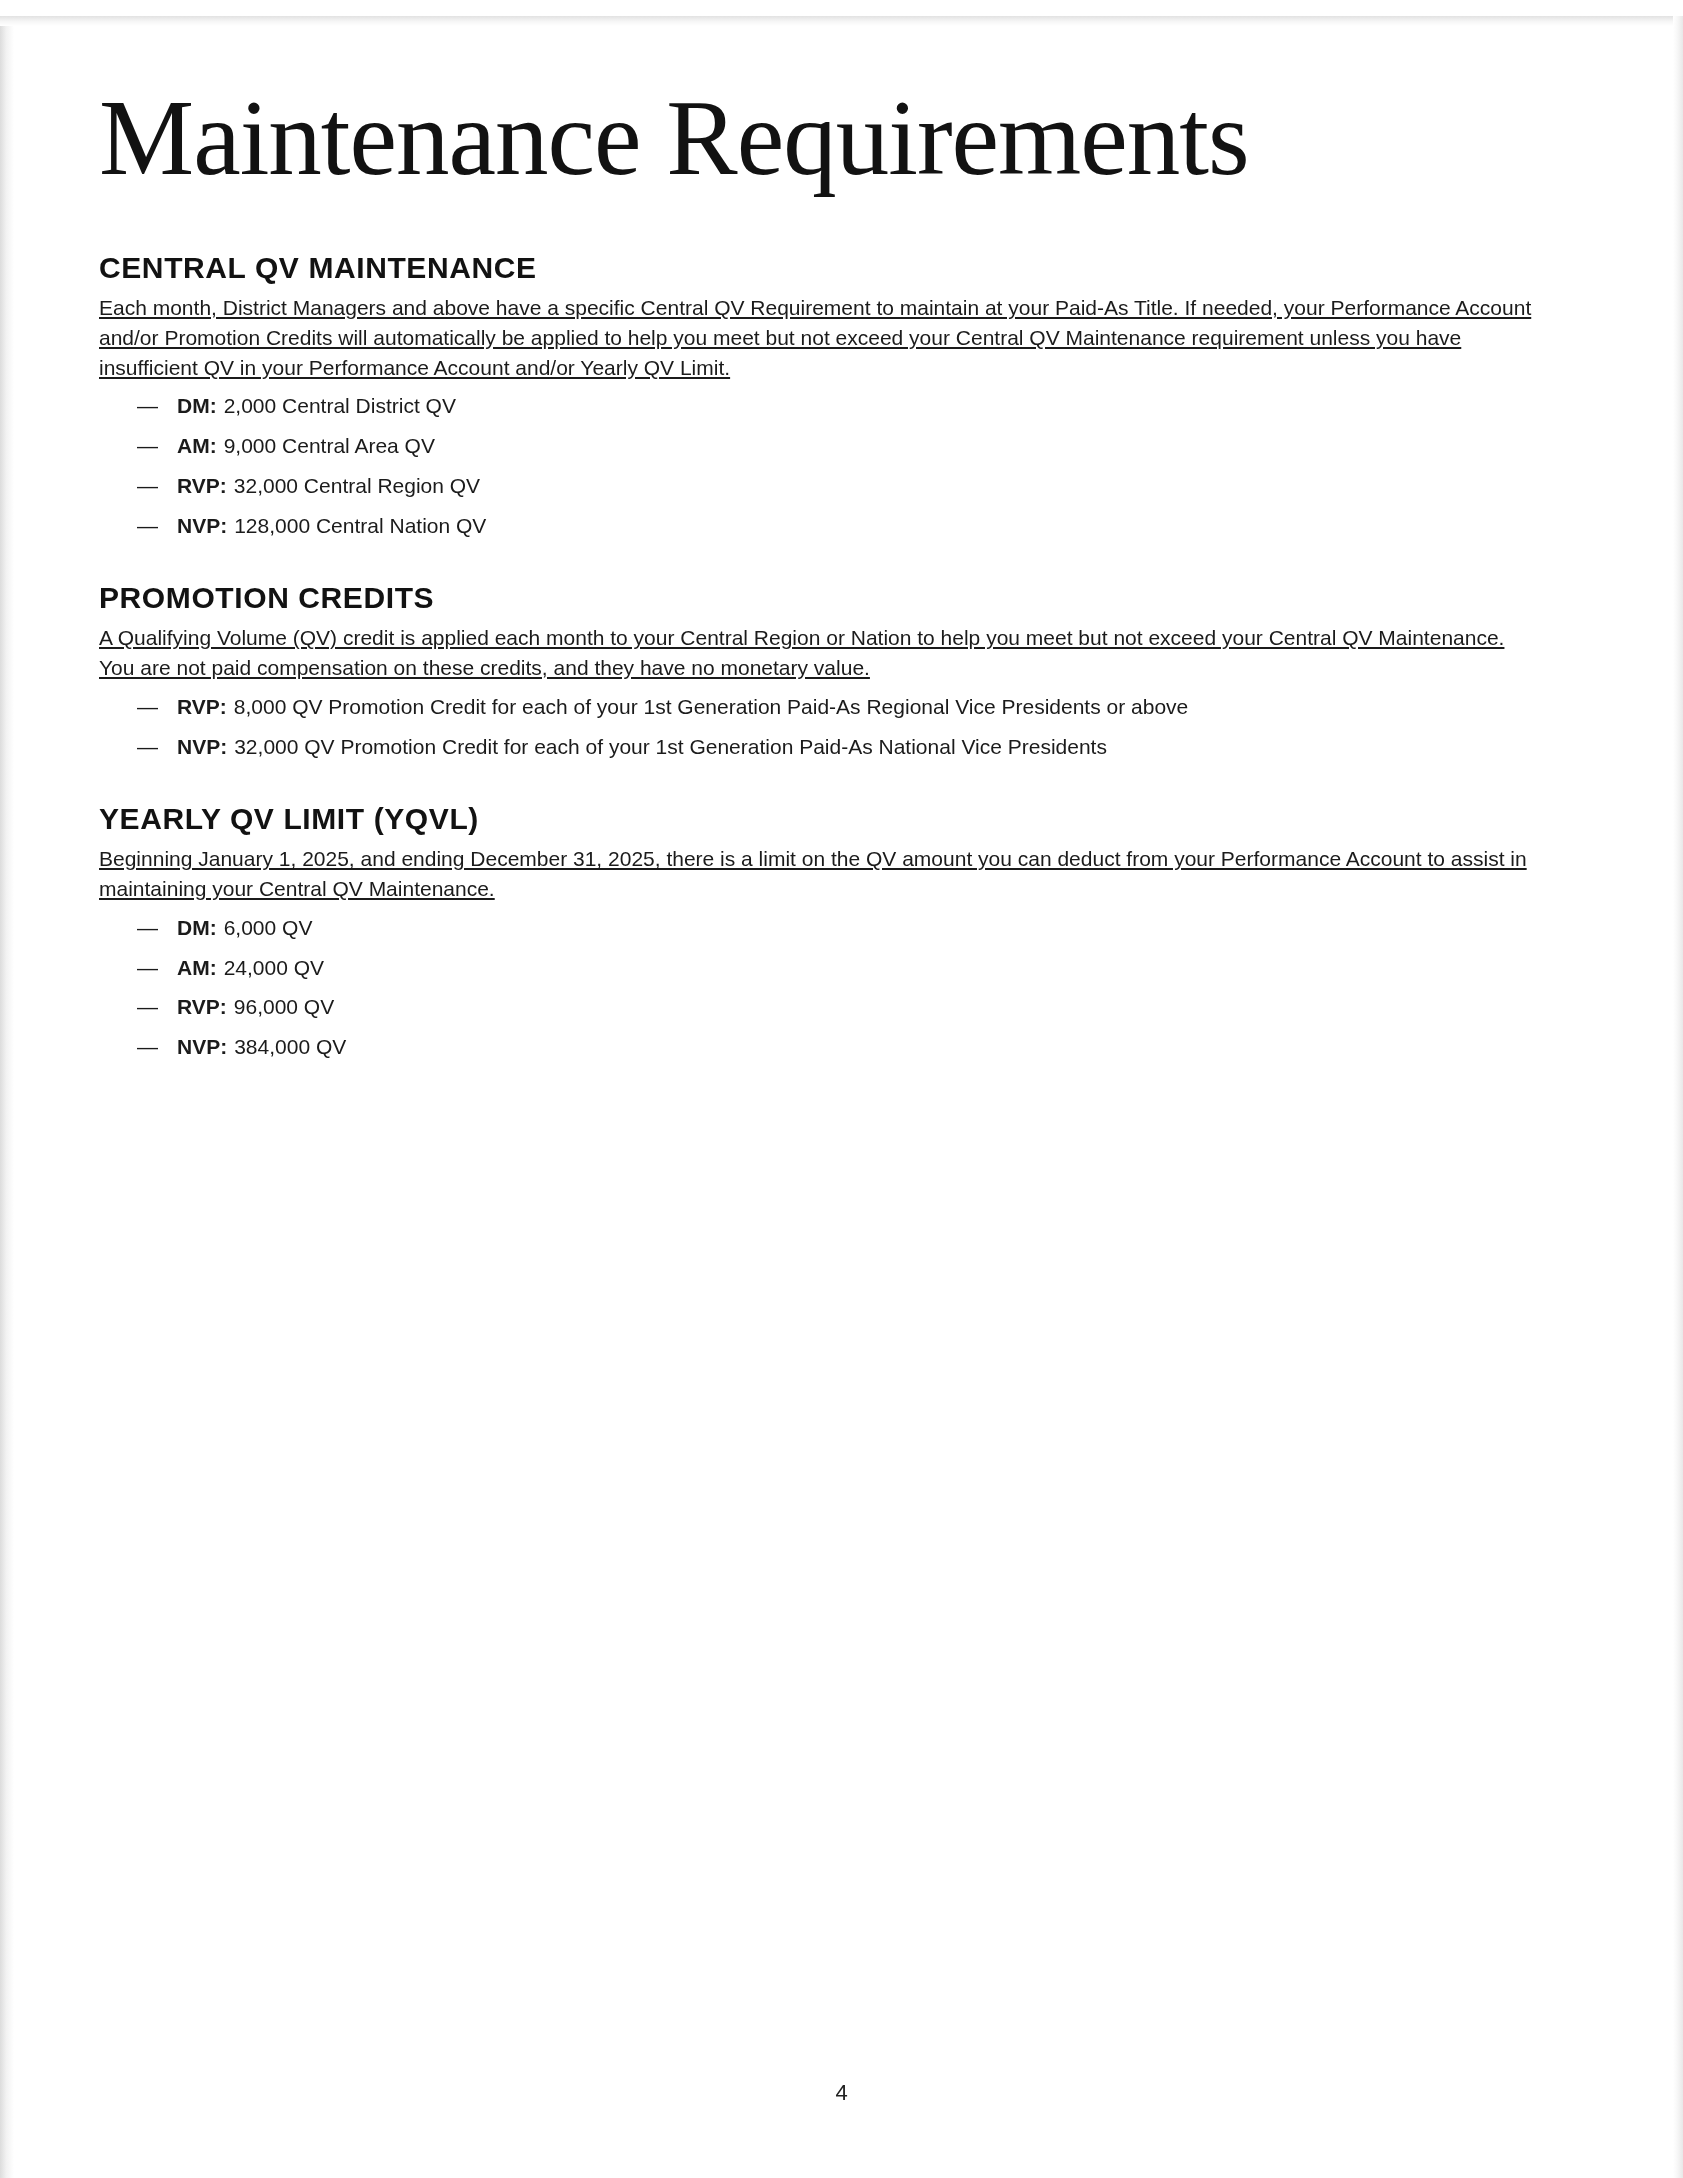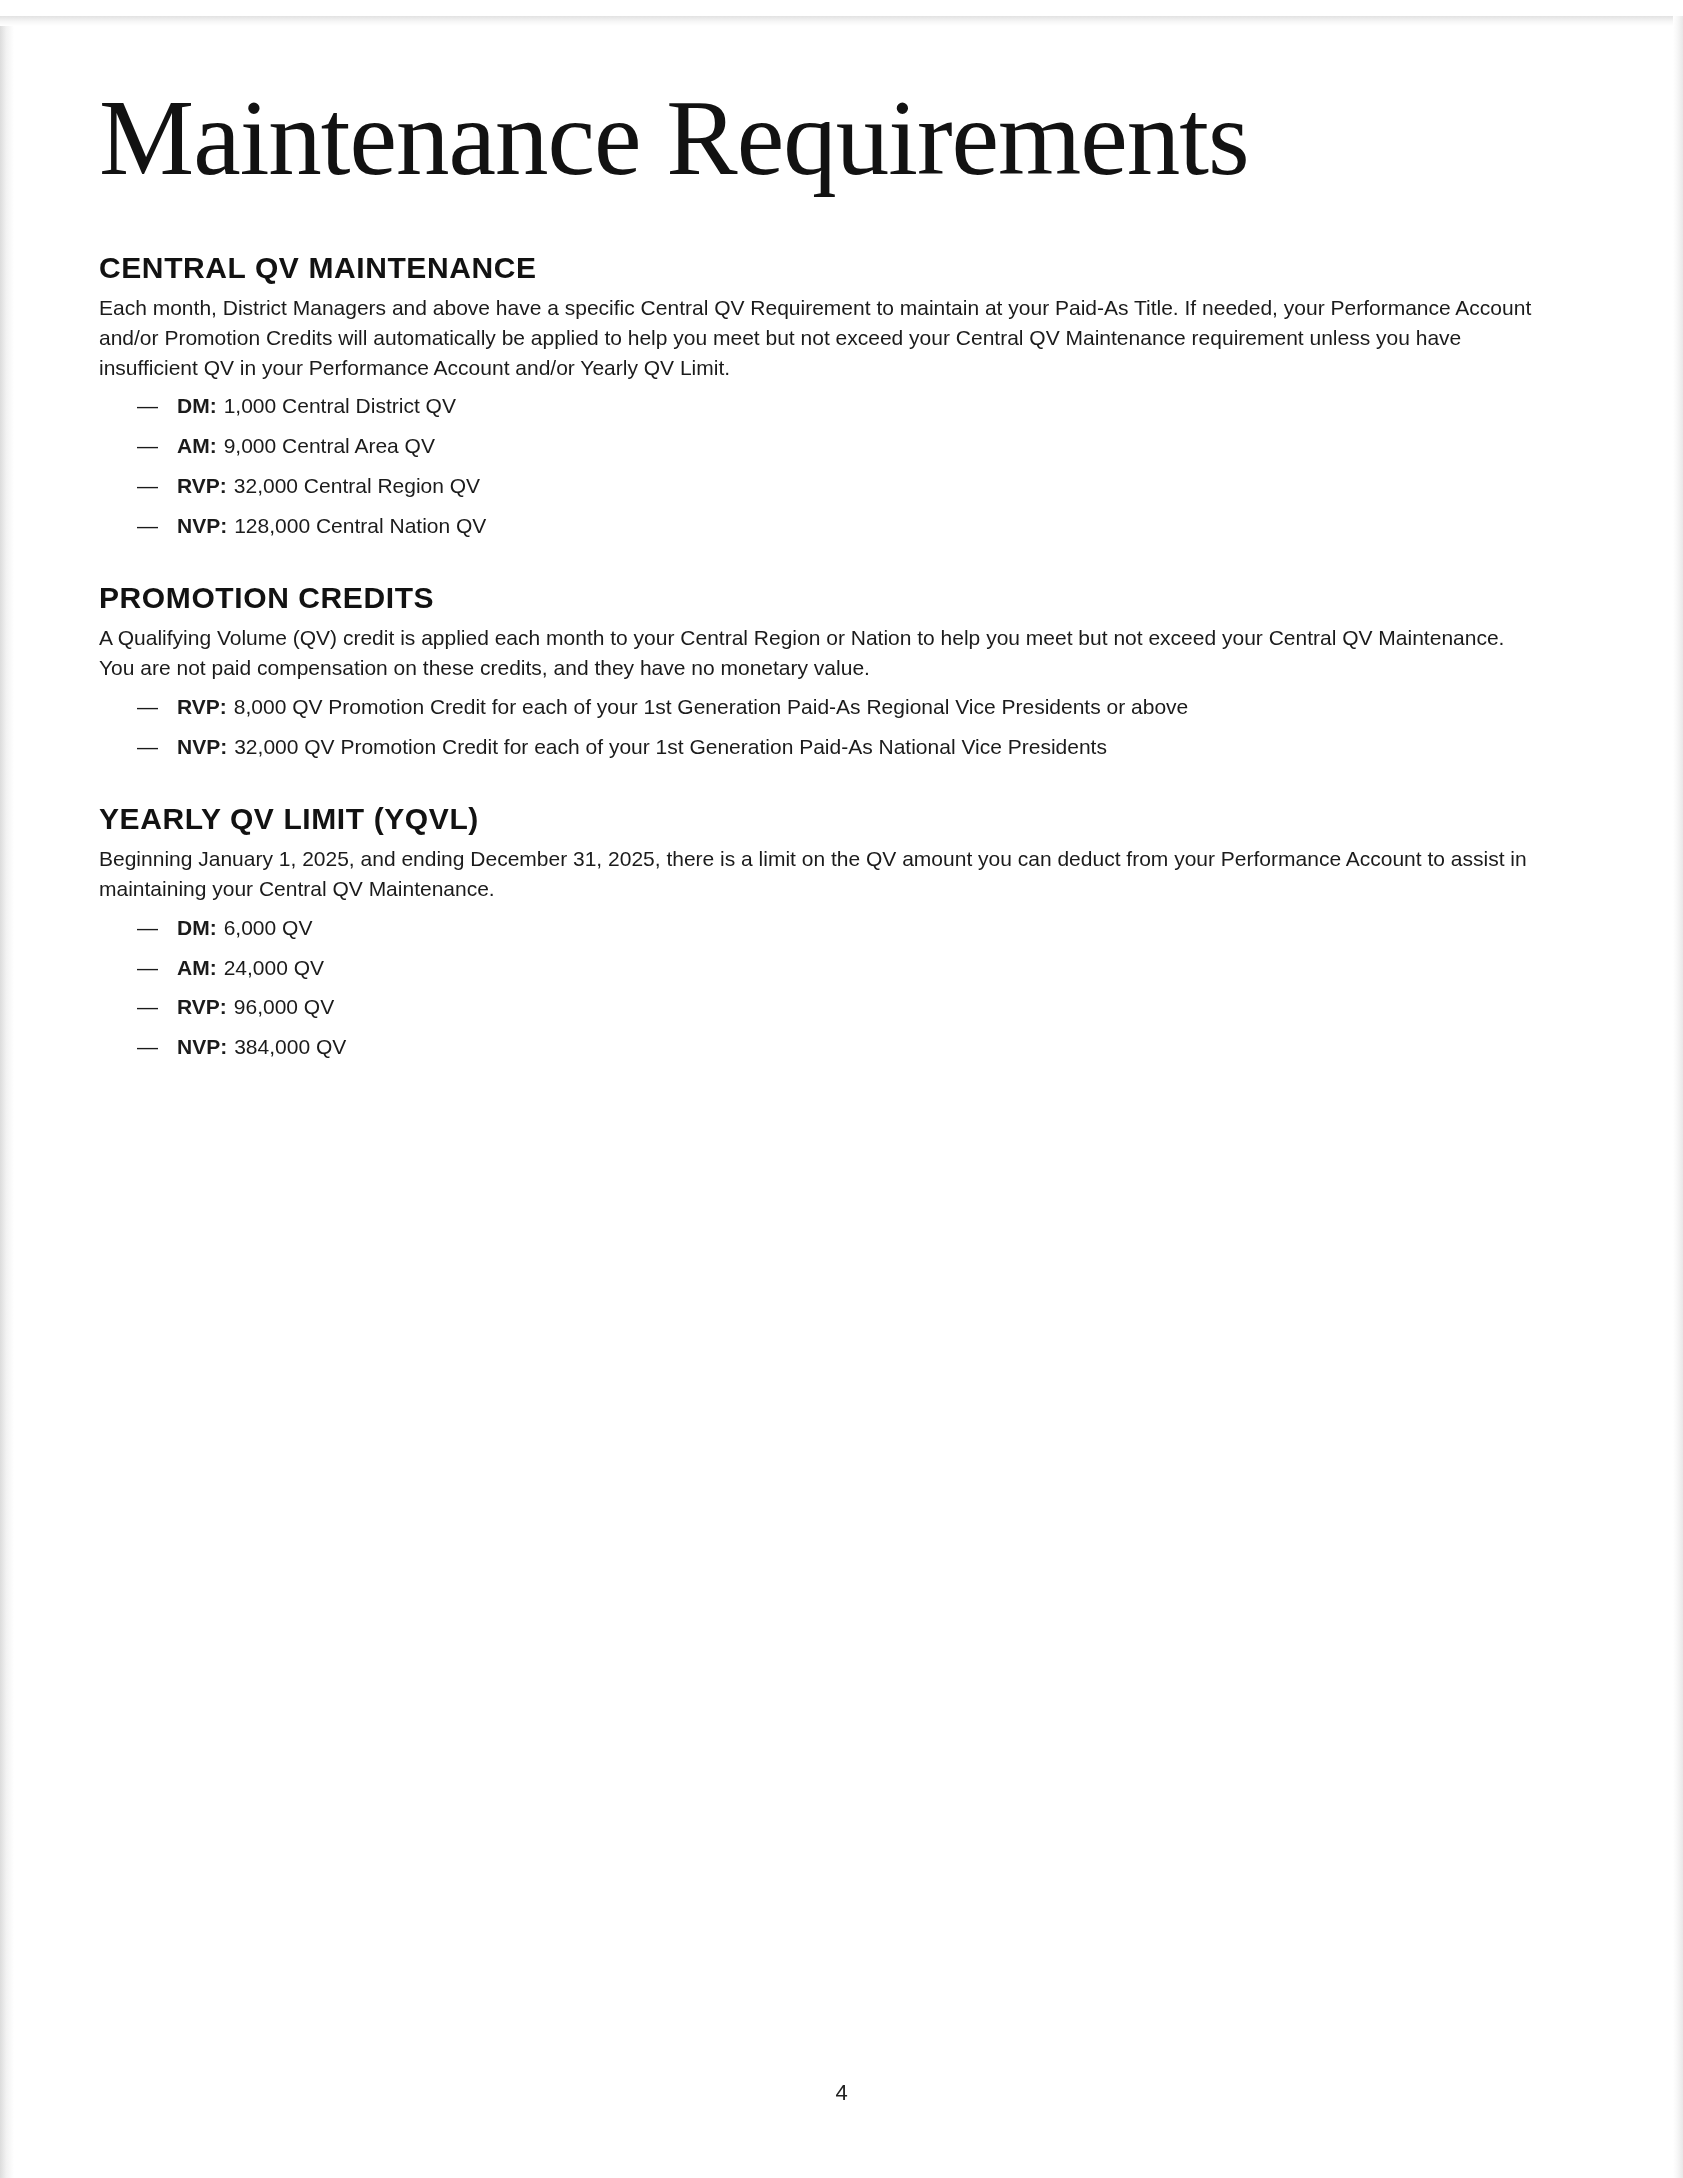--- a/index.html
+++ b/index.html
@@ -81,20 +81,21 @@
     margin: 0 0 8px 0;
     text-transform: uppercase;
   }
 
   p.section-body {
     font-size: 21px;
     line-height: 1.42;
     margin: 4px 0 6px 0;
     color: #1b1b1b;
     max-width: 1445px;
+    text-decoration: underline;
   }
 
   ul.bullets {
     list-style: none;
     margin: 10px 0 0 0;
     padding: 0 0 0 38px;
   }
   ul.bullets li {
     font-size: 21px;
     line-height: 1.32;
@@ -147,21 +148,21 @@
 
     <h1 class="doc-title">Maintenance Requirements</h1>
 
     <div class="section block-indent">
       <h2 class="section-heading">CENTRAL QV MAINTENANCE</h2>
       <p class="section-body">Each month, District Managers and above have a specific Central QV Requirement to maintain at your Paid-As Title. If needed, your Performance Account and/or Promotion Credits will automatically be applied to help you meet but not exceed your Central QV Maintenance requirement unless you have insufficient QV in your Performance Account and/or Yearly QV Limit.</p>
       <ul class="bullets">
         <li>
           <span class="dash">—</span>
           <span class="bullet-label">DM:</span>
-          <span class="bullet-text">1,000 Central District QV</span>
+          <span class="bullet-text">2,000 Central District QV</span>
         </li>
         <li>
           <span class="dash">—</span>
           <span class="bullet-label">AM:</span>
           <span class="bullet-text">9,000 Central Area QV</span>
         </li>
         <li>
           <span class="dash">—</span>
           <span class="bullet-label">RVP:</span>
           <span class="bullet-text">32,000 Central Region QV</span>

